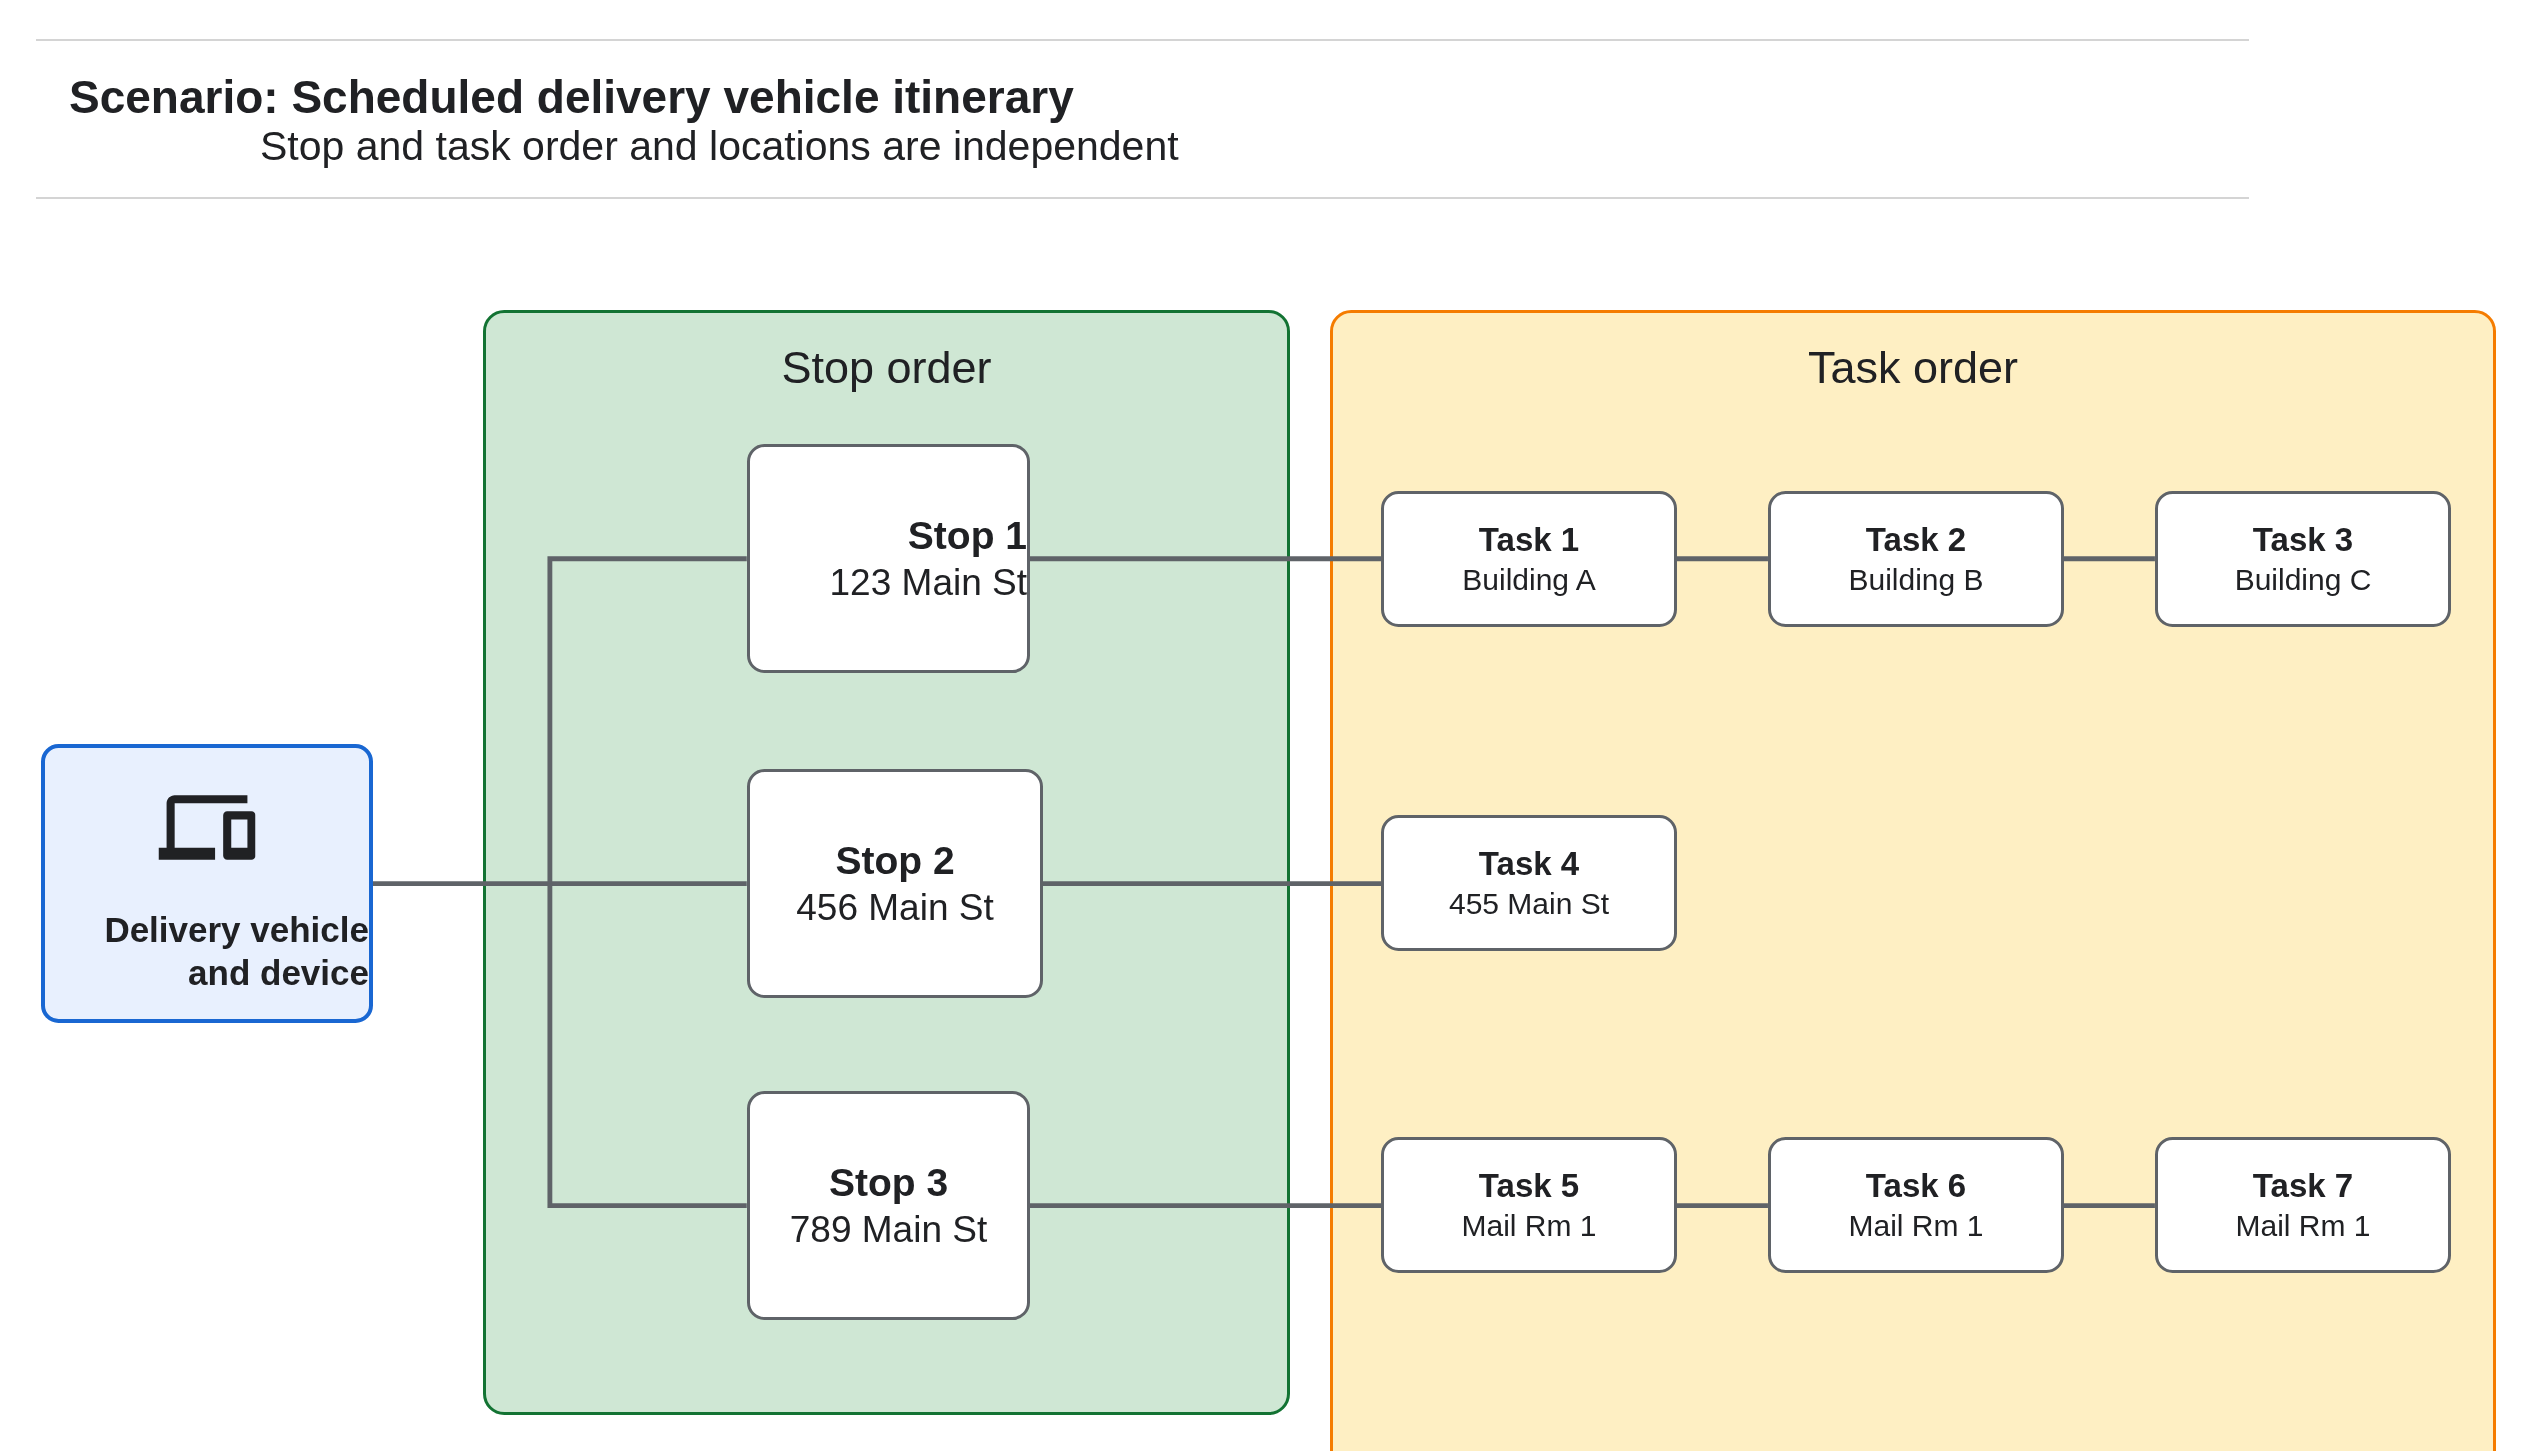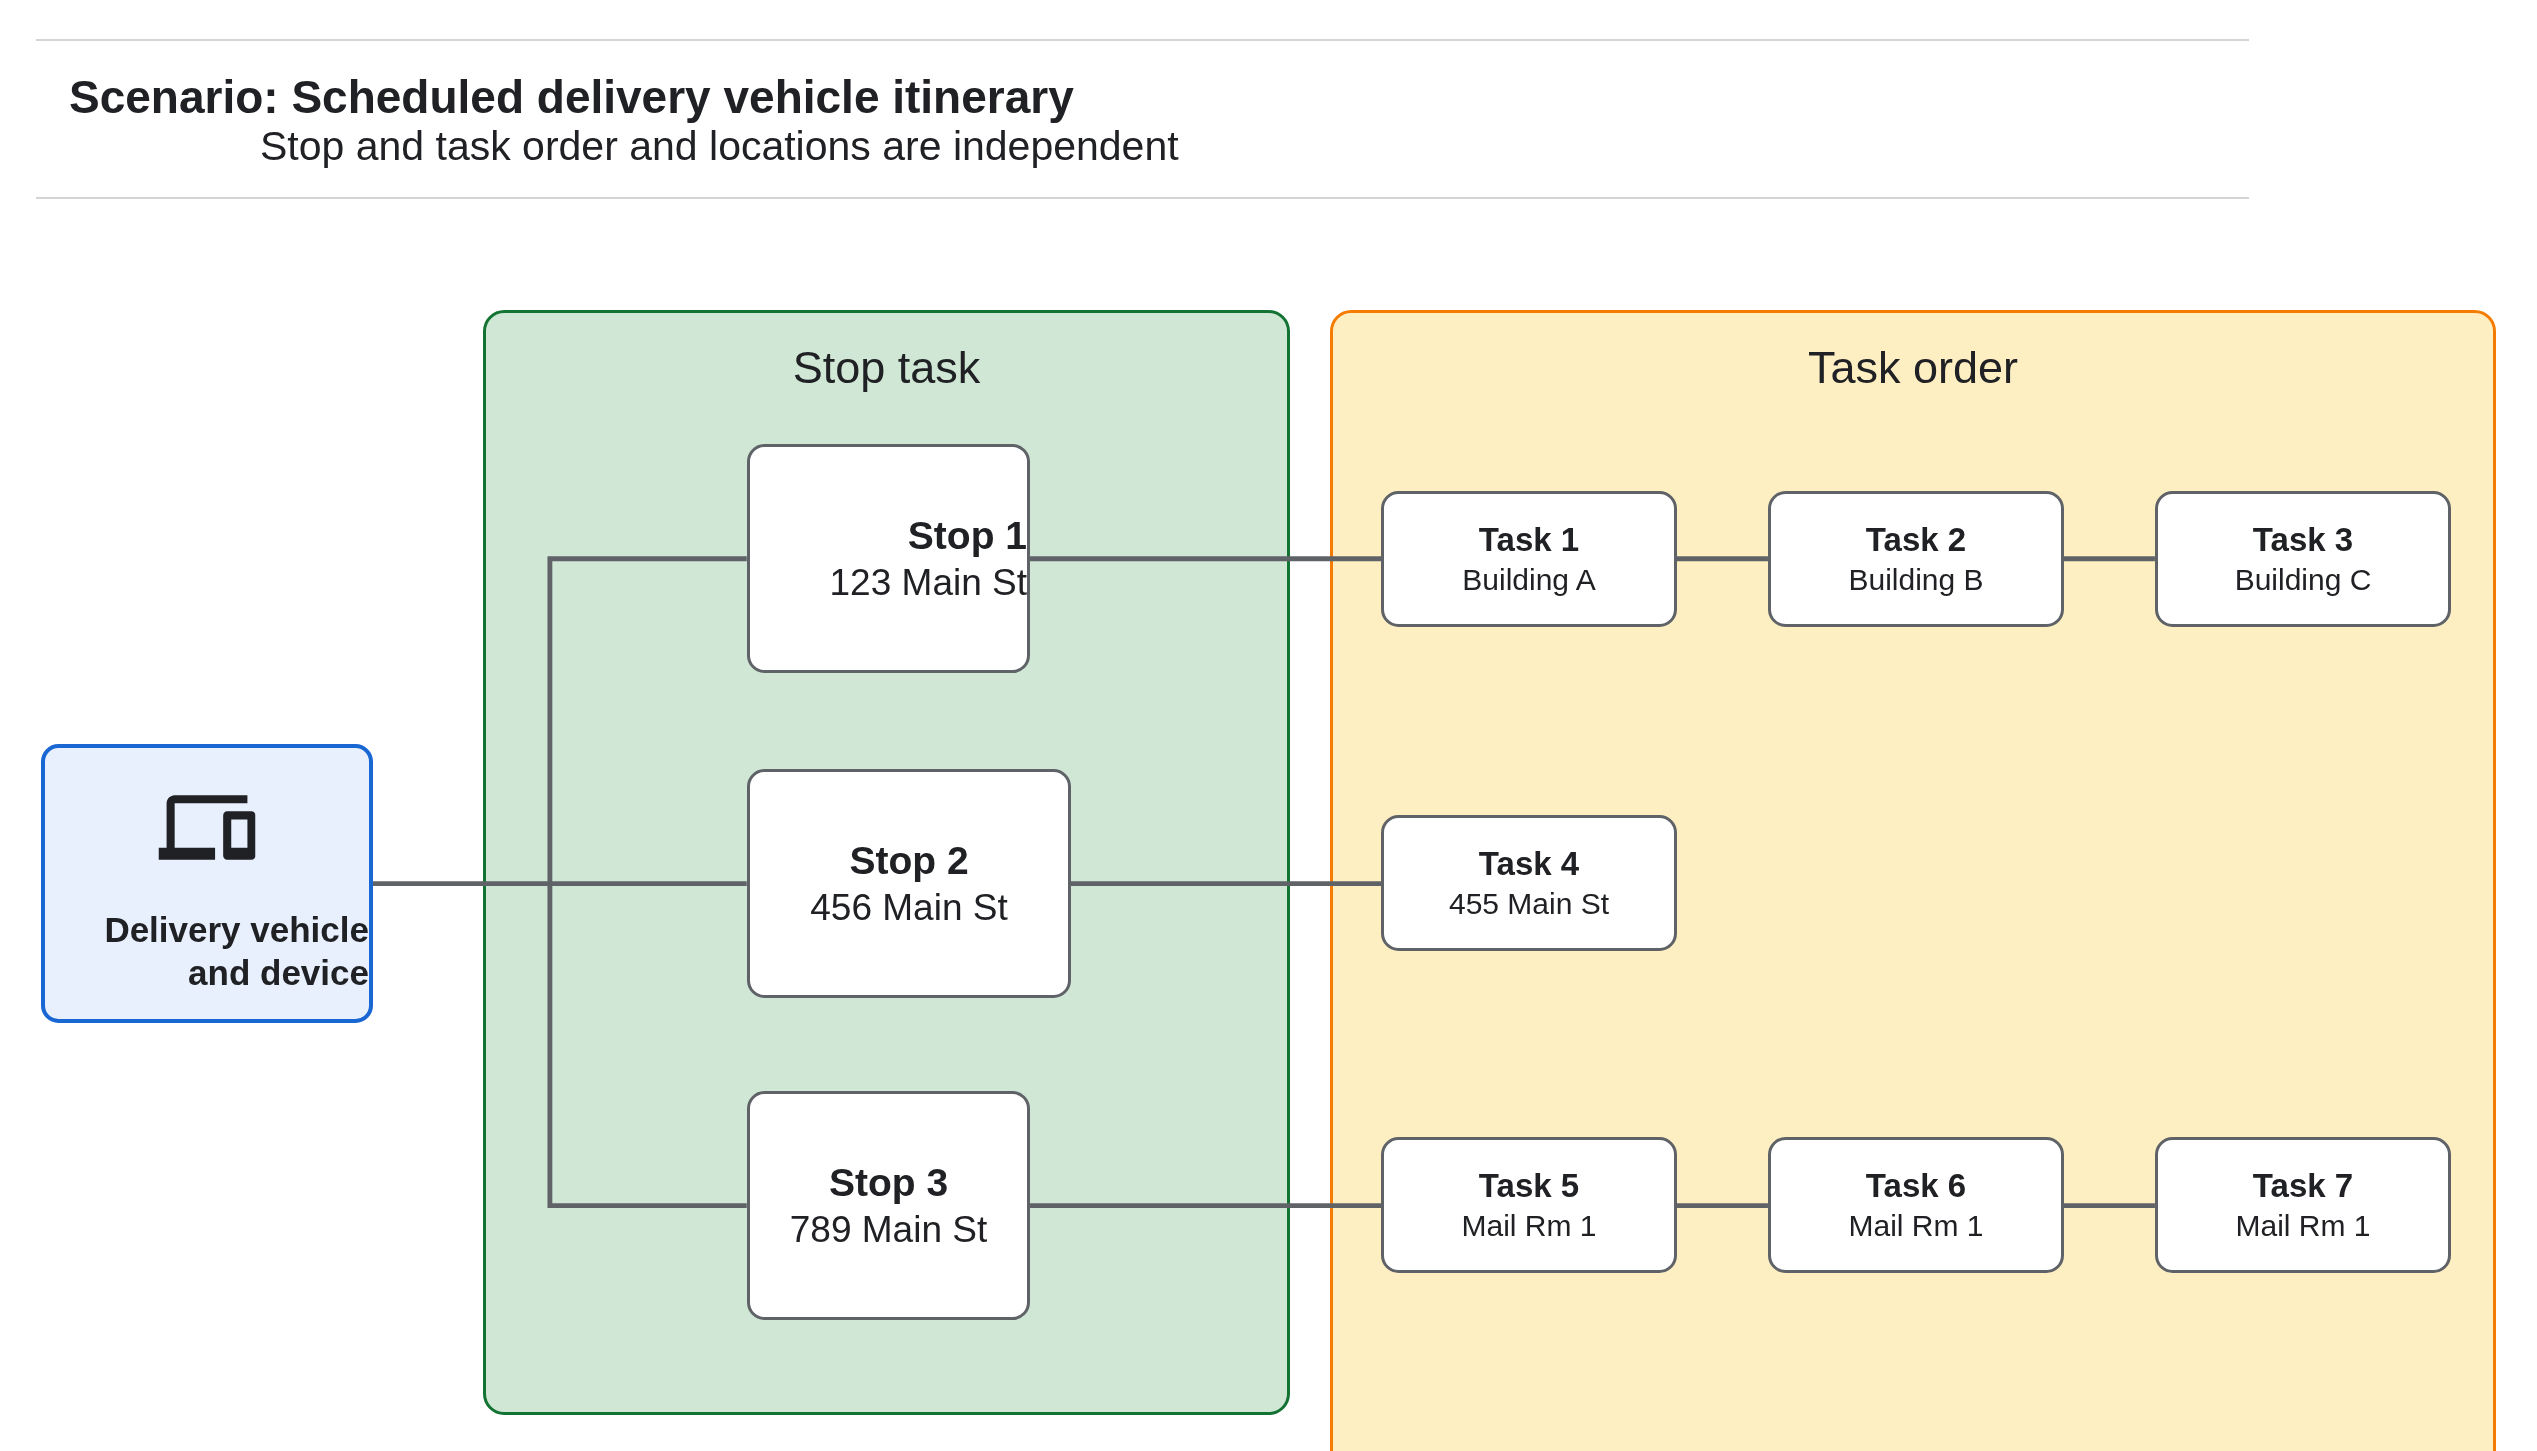--- a/index.html
+++ b/index.html
@@ -56,21 +56,21 @@
 <body>
 
 <div class="canvas">
 
   <div class="rule rule-top"></div>
   <div class="title">Scenario: Scheduled delivery vehicle itinerary</div>
   <div class="subtitle">Stop and task order and locations are independent</div>
   <div class="rule rule-bottom"></div>
 
   <div class="panel panel-stop">
-    <div class="panel-title">Stop task</div>
+    <div class="panel-title">Stop order</div>
   </div>
 
   <div class="panel panel-task">
     <div class="panel-title">Task order</div>
   </div>
 
   <svg class="connectors" width="2538" height="1452" viewBox="0 0 2617 1497">
       <path d="M 567 911 L 567 576 L 770 576"></path>
       <path d="M 384 911 L 770 911"></path>
       <path d="M 567 911 L 567 1243 L 770 1243"></path>
@@ -90,21 +90,21 @@
     <div class="vehicle-label">
       <span style="display:block">Delivery vehicle</span>
       <span style="display:block">and device</span>
     </div>
   </div>
 
   <div class="node stop-node" style="left: 747px; top: 444px; width: 283px; height: 229px; align-items: flex-end;">
     <div class="node-label">Stop 1</div>
     <div class="node-sublabel">123 Main St</div>
   </div>
-  <div class="node stop-node" style="left: 747px; top: 769px; width: 324px; height: 229px;">
+  <div class="node stop-node" style="left: 747px; top: 769px; width: 296px; height: 229px;">
     <div class="node-label">Stop 2</div>
     <div class="node-sublabel">456 Main St</div>
   </div>
   <div class="node stop-node" style="left: 747px; top: 1091px; width: 283px; height: 229px;">
     <div class="node-label">Stop 3</div>
     <div class="node-sublabel">789 Main St</div>
   </div>
 
   <div class="node task-node" style="left: 1381px; top: 491px; width: 296px; height: 136px;">
     <div class="node-label">Task 1</div>

